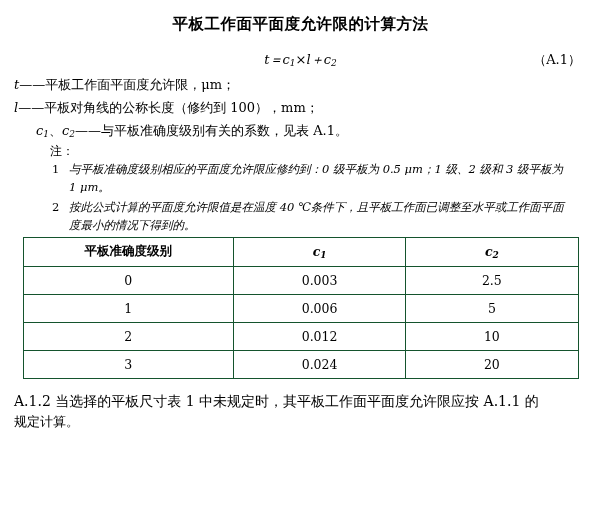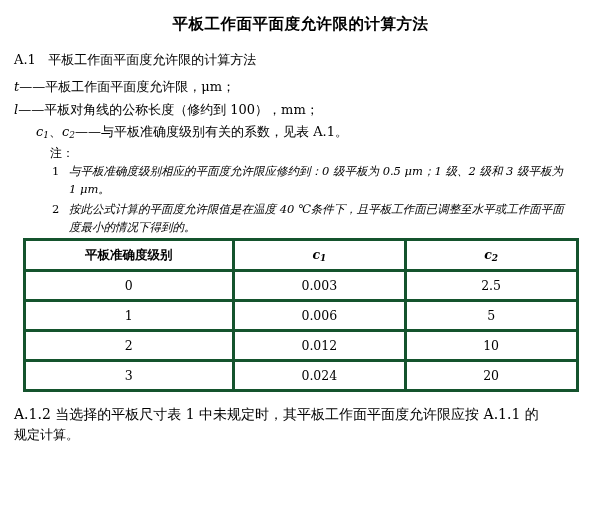--- a/index.html
+++ b/index.html
@@ -109,21 +109,21 @@
   .table-caption .ital {
     font-style: italic;
   }
   table.tbl {
     border-collapse: collapse;
     width: 556px;
     margin: 0 auto;
     table-layout: fixed;
   }
   table.tbl th, table.tbl td {
-    border: 3px solid #14532d;
+    border: 1px solid #14532d;
     text-align: center;
     font-size: 12.5px;
     height: 25px;
     font-family: "DejaVu Serif", serif;
   }
   table.tbl thead th {
     height: 26px;
   }
   table.tbl th.c1 { width: 38%; }
   table.tbl th.c2 { width: 31%; }
@@ -138,26 +138,26 @@
     min-width: 36px;
   }
 </style>
 </head>
 <body>
 
 <div class="page">
 
   <div class="doc-title">平板工作面平面度允许限的计算方法</div>
 
-  <div class="sec-head">
-    <span class="num">A.1</span>
-    <span>平板工作面平面度允许限的计算方法</span>
-  </div>
-
-
+
+
+  <div class="formula">
+    <span class="ital">t＝c<span class="sub">1</span>×l＋c<span class="sub">2</span></span>
+    <span class="eqnum">（A.1）</span>
+  </div>
 
 
   <div class="defline indent2">
     <span class="ital">t</span><span>——平板工作面平面度允许限，μm；</span>
   </div>
   <div class="defline indent2">
     <span class="ital">l</span><span>——平板对角线的公称长度（修约到 100），mm；</span>
   </div>
   <div class="defline" style="margin-left:22px;">
     <span class="ital">c<span class="sub">1</span></span>、<span class="ital">c<span class="sub">2</span></span><span>——与平板准确度级别有关的系数，见表 A.1。</span>

